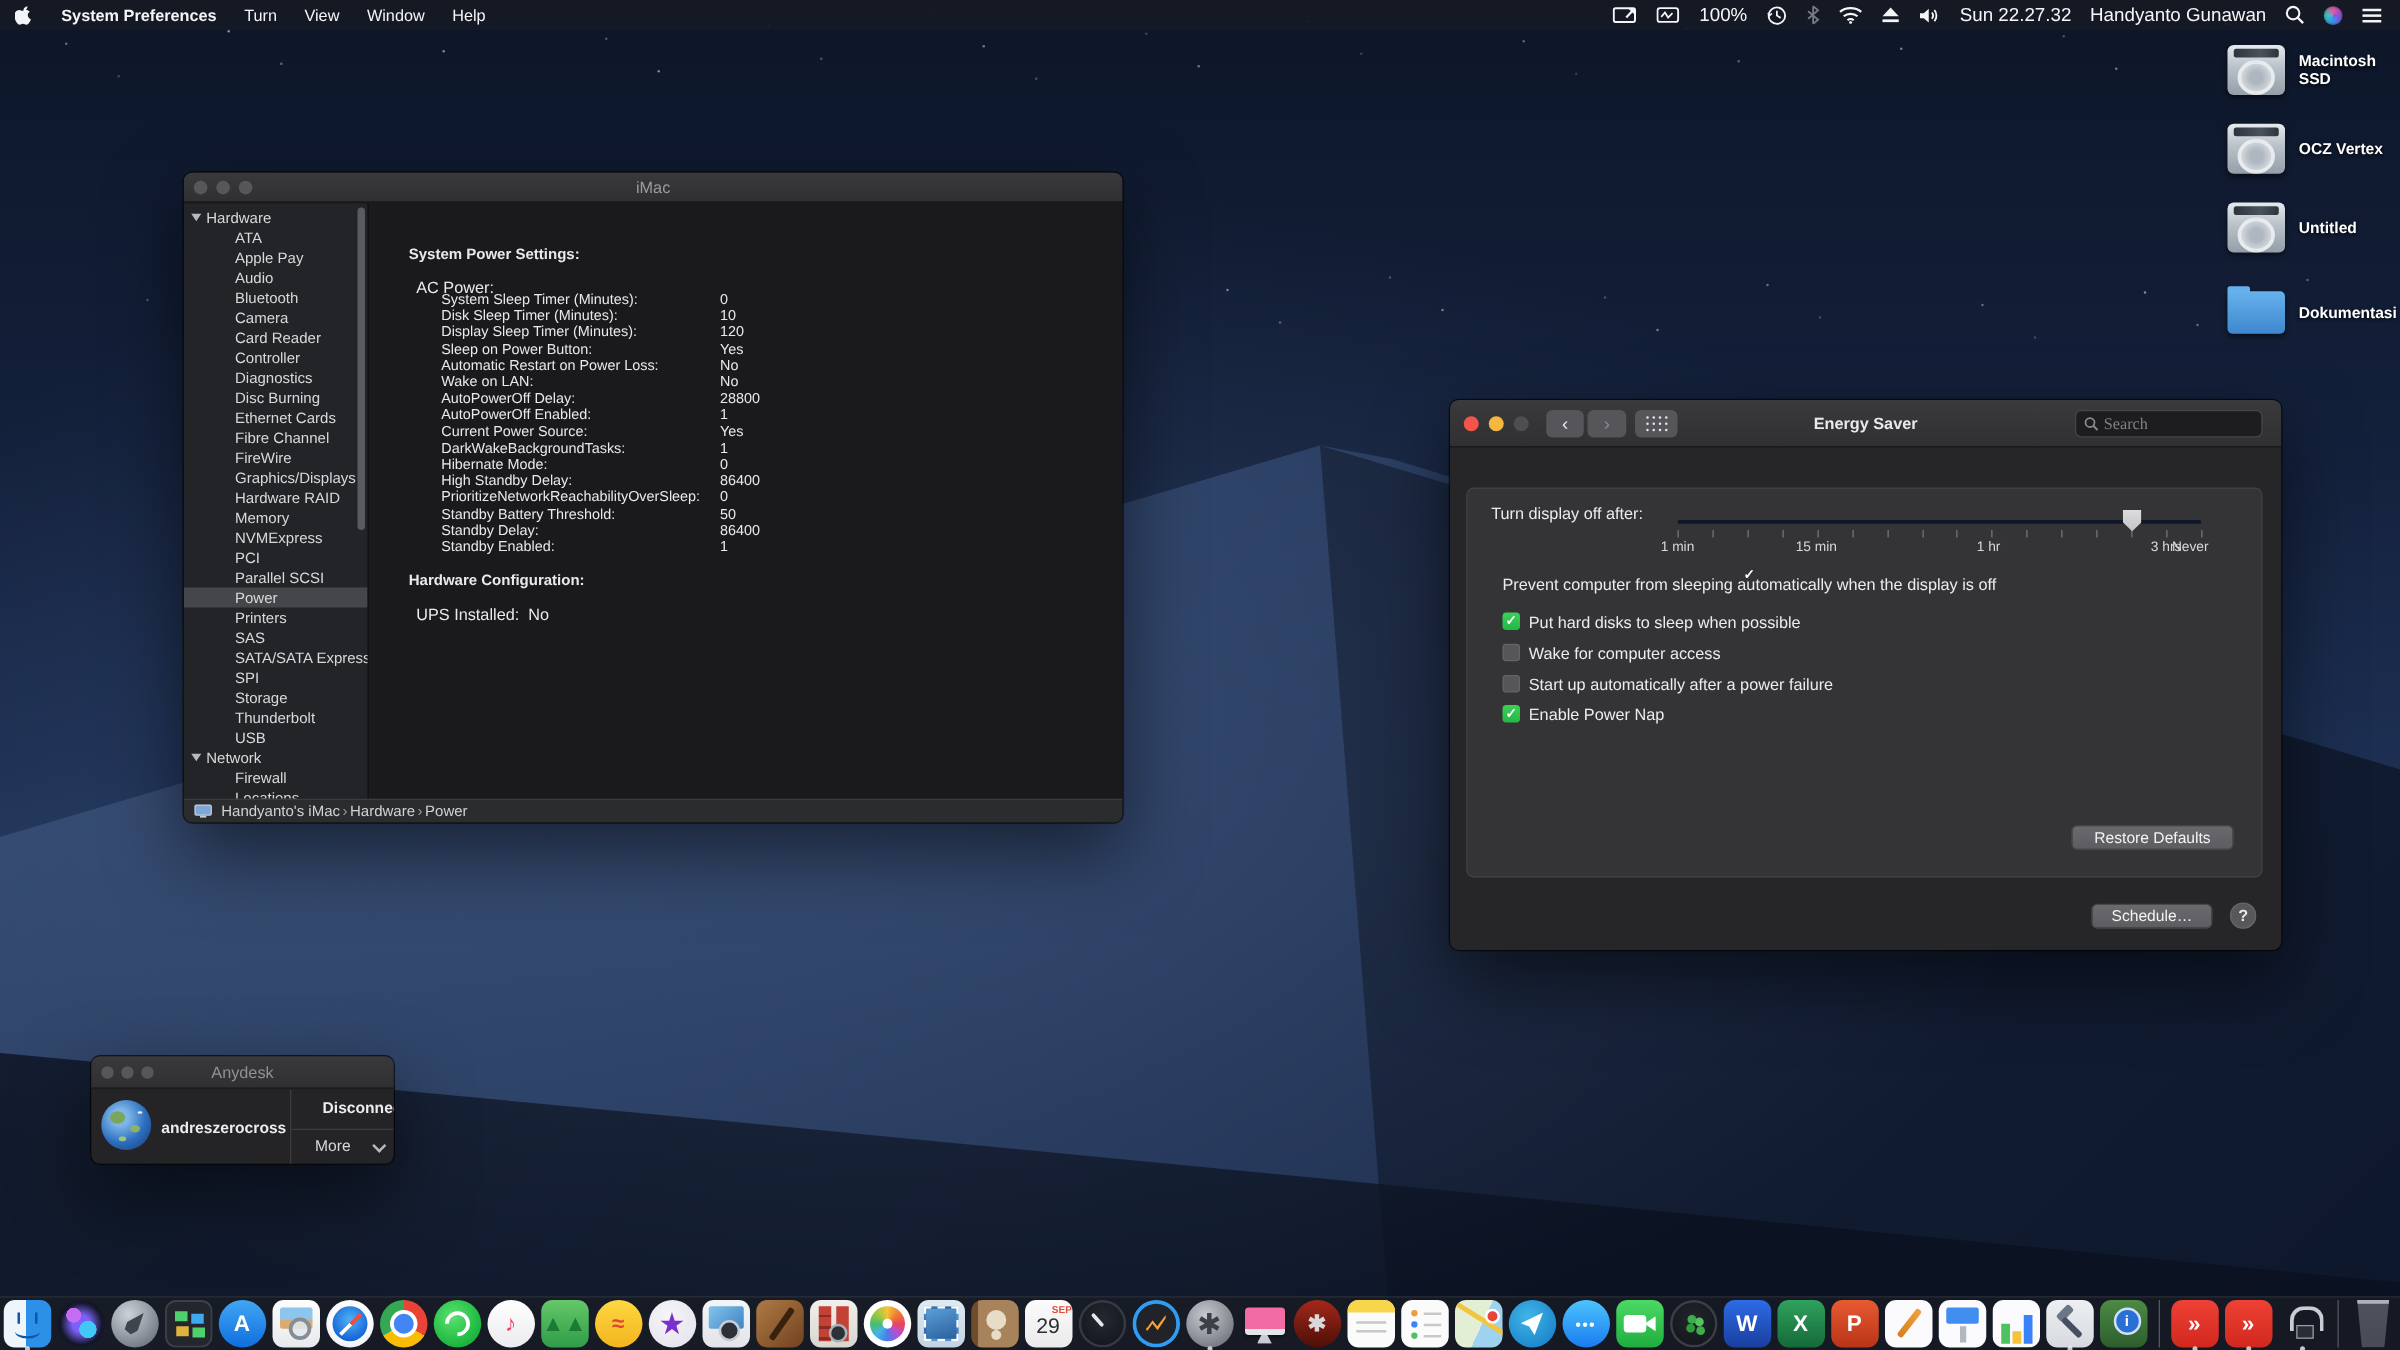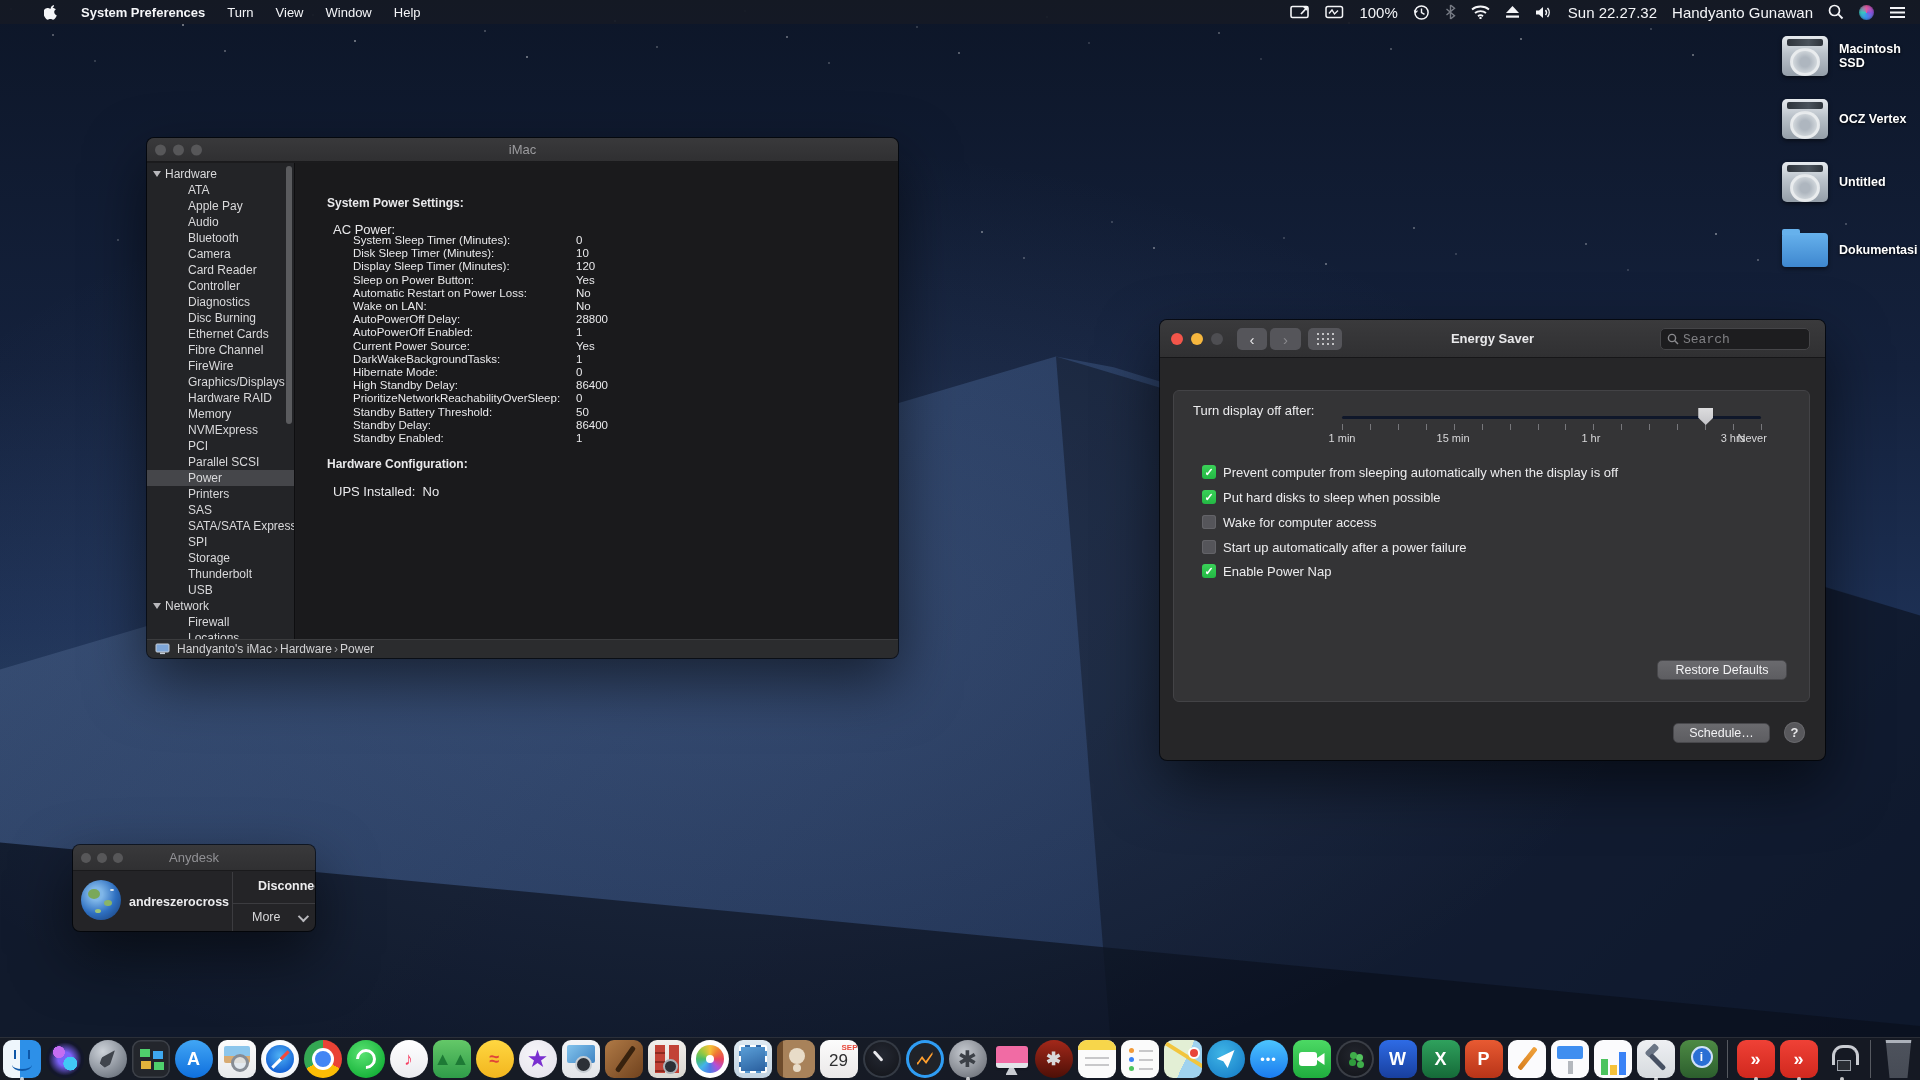--- a/index.html
+++ b/index.html
@@ -16,21 +16,21 @@
     clip-path:polygon(0 62%, 55% 33%, 58% 34%, 100% 57%, 100% 100%, 0 100%); }
   .wall .m2 { position:absolute; inset:0; background:rgba(9,14,27,.55);
     clip-path:polygon(55% 33%, 100% 57%, 100% 100%, 58% 100%); }
   .wall .m3 { position:absolute; inset:0; background:rgba(10,16,30,.8);
     clip-path:polygon(0 78%, 30% 83%, 100% 95%, 100% 100%, 0 100%); }
   .stars { position:absolute; top:0; left:0; width:2px; height:2px; border-radius:50%; background:rgba(255,255,255,.7); }
 
   
   .menubar { position:absolute; top:0; left:0; width:1920px; height:24px;
     background:rgba(22,26,37,.93); display:flex; align-items:center; color:#f4f5f8; font-size:13px; z-index:50; }
-  .mb-left { display:flex; align-items:center; gap:0;margin-left:32px; }
+  .mb-left { display:flex; align-items:center; gap:0; }
   .apple { width:38px; display:flex; justify-content:center; }
   .appname { font-weight:700; padding:0 11px; }
   .menu-item { padding:0 11px; }
   .mb-right { margin-left:auto; display:flex; align-items:center; gap:15px; padding-right:14px; }
   .mb-right .txt { font-size:15px; }
   .mbicon { display:flex; align-items:center; }
   .siri-orb { width:15px; height:15px; border-radius:50%;
     background:conic-gradient(#e4589f,#8d52d8,#3c8ff0,#38c6c0,#e4589f); box-shadow:inset 0 0 3px rgba(0,0,0,.5); }
   .dim { opacity:.55; }
 
@@ -91,21 +91,21 @@
     color:#e8e8ea; font-size:15px; display:flex; align-items:center; justify-content:center; }
   .navbtn.fwd { color:#8a8a8e; }
   .gridbtn { position:absolute; top:8px; left:148px; width:34px; height:22px; border-radius:5px; background:#55555a; }
   .gridbtn::after { content:""; position:absolute; left:9px; top:5px; width:2px; height:2px; border-radius:50%;
     background:#e8e8ea; box-shadow:5px 0 #e8e8ea,10px 0 #e8e8ea,15px 0 #e8e8ea,
       0 5px #e8e8ea,5px 5px #e8e8ea,10px 5px #e8e8ea,15px 5px #e8e8ea,
       0 10px #e8e8ea,5px 10px #e8e8ea,10px 10px #e8e8ea,15px 10px #e8e8ea; }
   .searchbox { position:absolute; right:15px; top:8px; width:150px; height:22px; border-radius:5px;
     background:#1d1d1f; border:1px solid #454548; display:flex; align-items:center; padding:0 6px; gap:4px; }
   .searchbox input { background:transparent; border:none; outline:none; color:#ddd; font-size:13px; width:110px;
-    font-family:Liberation Mono, monospace; }
+    font-family:Liberation Serif, serif; }
   .searchbox input::placeholder { color:#808084; }
   .es-well { position:absolute; left:13px; top:70px; width:637px; height:312px; border-radius:6px;
     background:#343436; border:1px solid #434346; }
   .es-slider-label { position:absolute; left:19px; top:12px; color:#ececee; font-size:13px; }
   .es-track { position:absolute; left:168px; top:25px; width:419px; height:3px; border-radius:2px; background:#0f172a; }
   .es-thumb { position:absolute; top:-8px; width:15px; height:17px; margin-left:-7px;
     background:linear-gradient(#dcdcde,#c4c4c8); clip-path:polygon(0 0,100% 0,100% 58%,50% 100%,0 58%);
     filter:drop-shadow(0 1px 1px rgba(0,0,0,.5)); }
   .es-tick { position:absolute; top:8px; width:1px; height:6px; background:#77777b; }
   .es-ticklab { position:absolute; top:16px; transform:translateX(-50%); color:#d8d8da; font-size:11px; white-space:nowrap; }
@@ -615,21 +615,21 @@
             <span class="es-tick" style="left: 100%;"></span>
             <span class="es-ticklab" style="left: 0%;">1 min</span>
             <span class="es-ticklab" style="left: 26.5%;">15 min</span>
             <span class="es-ticklab" style="left: 59.4%;">1 hr</span>
             <span class="es-ticklab" style="left: 93.3%;">3 hrs</span>
             <span class="es-ticklab" style="left: 100%; transform: translateX(-80%);">Never</span>
           </div>
         <div class="es-thumb" id="slider-thumb" style="left: 86.7%;"></div>
       </div>
       <div id="cbs">
-          <div class="cbrow" style="top: 73px;">
+          <div class="cbrow" style="top: 62px; flex-direction: column;">
             <span class="cbox on"></span>
             <span class="cblab">Prevent computer from sleeping automatically when the display is off</span>
           </div>
           <div class="cbrow" style="top: 98px;">
             <span class="cbox on"></span>
             <span class="cblab">Put hard disks to sleep when possible</span>
           </div>
           <div class="cbrow" style="top: 123px;">
             <span class="cbox"></span>
             <span class="cblab">Wake for computer access</span>

